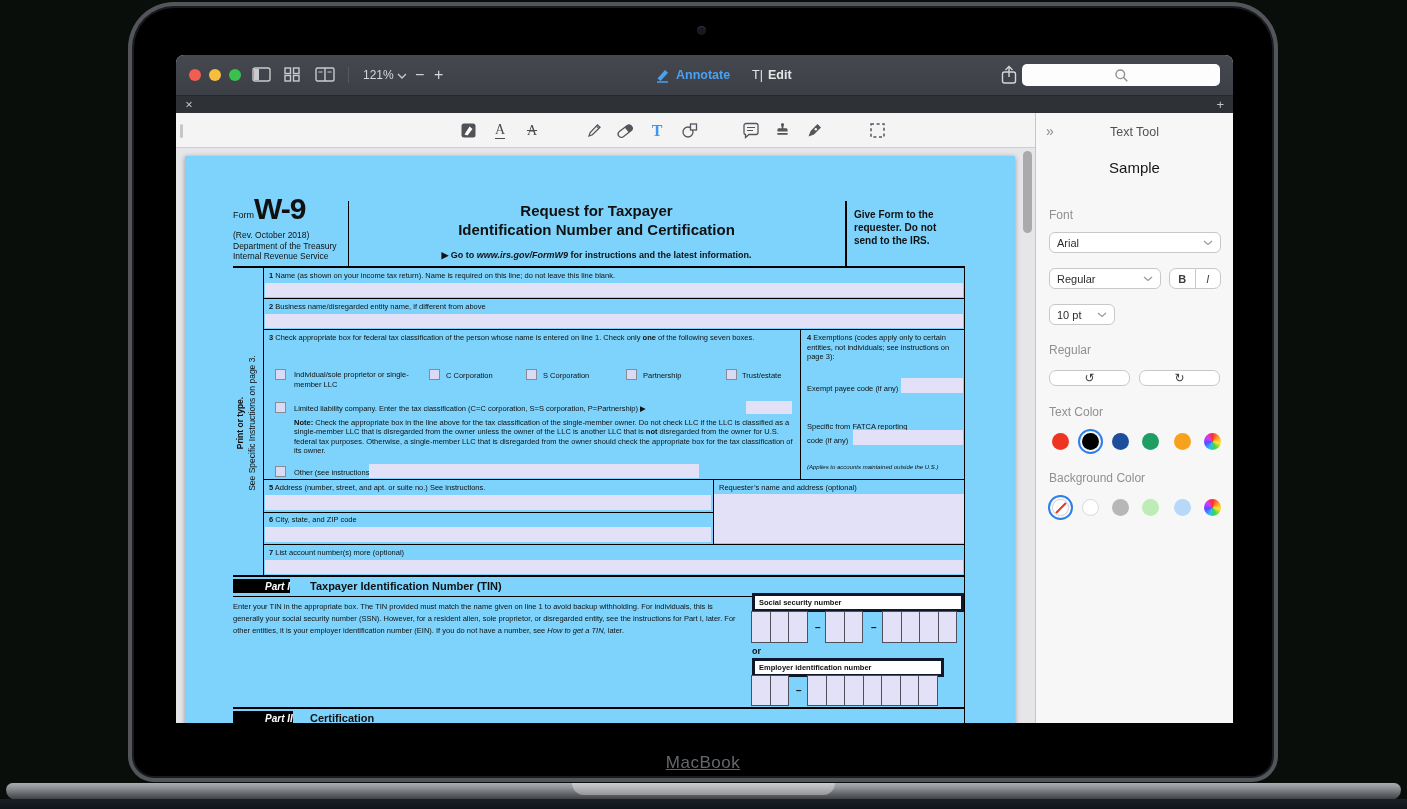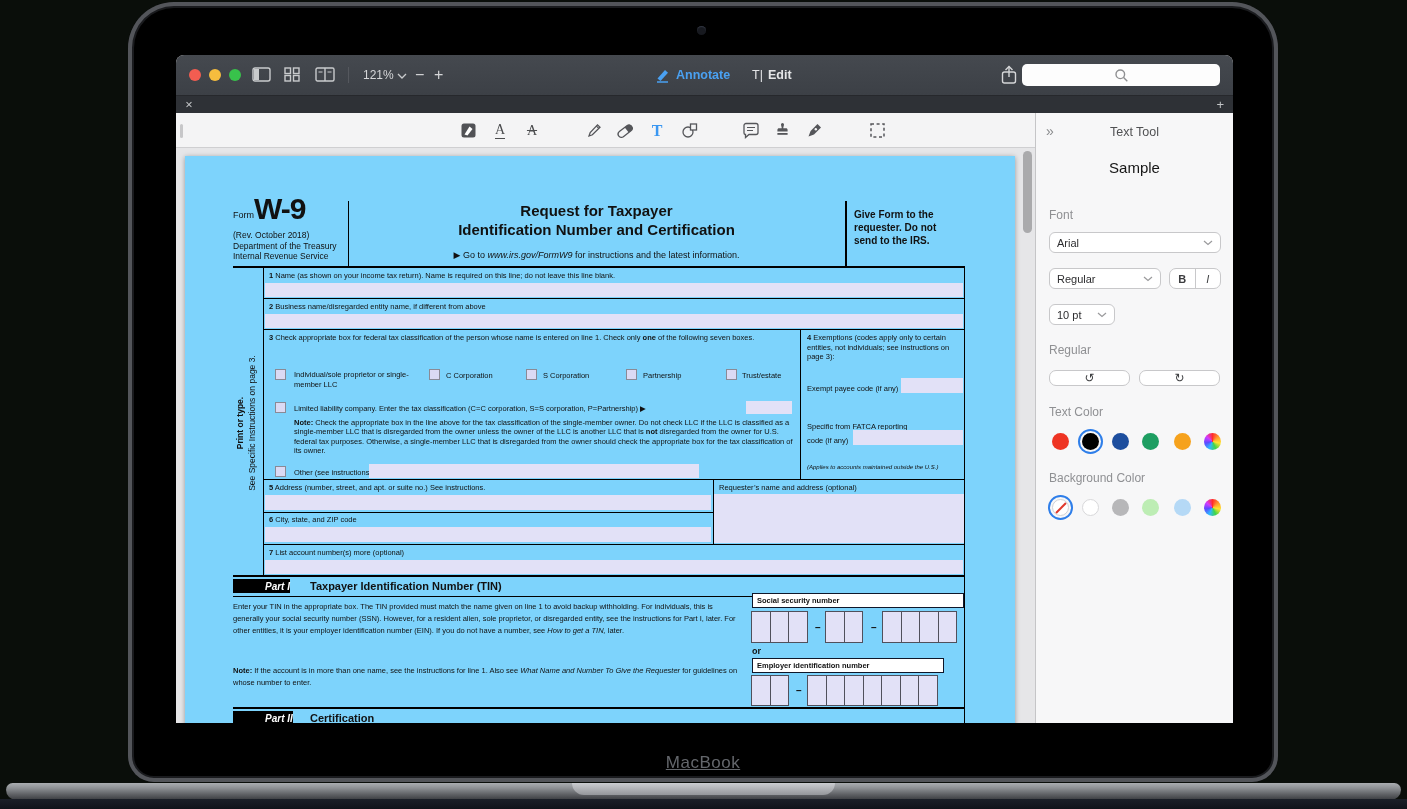--- a/index.html
+++ b/index.html
@@ -76,21 +76,21 @@
   .form { position:absolute; left:0; top:0; width:830px; height:600px; color:#111; }
   .lbl { position:absolute; font-size:7.5px; line-height:1.28; color:#111; }
   .fld { position:absolute; background:#e2e1f7; }
   .ln  { position:absolute; background:#000; }
   .cb  { position:absolute; width:11px; height:11px; background:#dbdaf4; border:1px solid #8a8a96; }
   .pbar { position:absolute; background:#000; color:#fff; font-style:italic; font-weight:700;
           font-size:10px; display:flex; align-items:center; justify-content:center;padding-left:32px; }
   .ptitle { position:absolute; font-weight:700; font-size:11px; }
   .cells { position:absolute; display:flex; }
   .cell { width:19.5px; background:#e2e1f7; border:1px solid #50505c; margin-left:-1px; }
-  .boxlbl { position:absolute; border:1px solid #0f172a; background:#fff; font-weight:700; font-size:7.5px;
+  .boxlbl { position:absolute; border:3px solid #0f172a; background:#fff; font-weight:700; font-size:7.5px;
             padding:2px 4px; }
   .dash { position:absolute; font-weight:700; font-size:10px; }
   .rot { position:absolute; left:-87px; top:253px; width:300px; height:28px; transform:rotate(-90deg);
          text-align:center; font-size:8.5px; line-height:12px; color:#111; }
 </style>
 </head>
 <body>
 
 <div class="screen">
   <div class="camera"></div>
@@ -241,21 +241,21 @@
 
               <span class="lbl" style="left:48px;top:54px;font-size:9px">Form</span>
               <span class="abs" style="left:69px;top:36px;font-size:30px;font-weight:700;letter-spacing:-1px">W-9</span>
               <span class="lbl" style="left:48px;top:74px;font-size:8.5px">(Rev. October 2018)</span>
               <span class="lbl" style="left:48px;top:85px;font-size:8.5px">Department of the Treasury</span>
               <span class="lbl" style="left:48px;top:95px;font-size:8.5px">Internal Revenue Service</span>
               <div class="ln" style="left:163px;top:45px;width:1px;height:65px"></div>
 
               <div class="abs" style="left:163px;top:65px;width:497px;text-align:center;font-size:15px;font-weight:700">Identification Number and Certification</div>
               <div class="abs" style="left:163px;top:46px;width:497px;text-align:center;font-size:15px;font-weight:700">Request for Taxpayer</div>
-              <div class="abs" style="left:163px;top:94px;width:497px;text-align:center;font-size:9px;font-weight:400">
+              <div class="abs" style="left:163px;top:94px;width:497px;text-align:center;font-size:9px;font-weight:700">
                 <span>▶ Go to </span><span style="font-style:italic">www.irs.gov/FormW9</span><span> for instructions and the latest information.</span>
               </div>
               <div class="ln" style="left:660px;top:45px;width:2px;height:65px"></div>
               <div class="abs" style="left:669px;top:52px;width:108px;font-size:10px;font-weight:700;line-height:1.3">Give Form to the requester. Do not send to the IRS.</div>
 
               <div class="ln" style="left:48px;top:110px;width:732px;height:2px"></div>
 
               <div class="rot">
                 <div style="font-weight:700">Print or type.</div>
                 <div>See Specific Instructions on page 3.</div>
@@ -318,21 +318,20 @@
 
               <div class="lbl" style="left:84px;top:392px"><b>7</b><span>  List account number(s) more (optional)</span></div>
               <div class="fld" style="left:80px;top:404px;width:698px;height:14px"></div>
 
               <div class="ln" style="left:48px;top:419px;width:732px;height:2px"></div>
               <div class="pbar" style="left:48px;top:423px;width:57px;height:14px">Part I</div>
               <div class="ptitle" style="left:125px;top:424px">Taxpayer Identification Number (TIN)</div>
               <div class="ln" style="left:48px;top:440px;width:732px;height:1px"></div>
 
               <div class="lbl" style="left:48px;top:445px;width:506px;line-height:11.9px"><span>Enter your TIN in the appropriate box. The TIN provided must match the name given on line 1 to avoid backup withholding. For individuals, this is generally your social security number (SSN). However, for a resident alien, sole proprietor, or disregarded entity, see the instructions for Part I, later. For other entities, it is your employer identification number (EIN). If you do not have a number, see </span><i>How to get a TIN,</i><span> later.</span></div>
-              <div class="lbl" style="left:48px;top:509px;width:506px;line-height:11.9px"><b>Note:</b><span> If the account is in more than one name, see the instructions for line 1. Also see </span><i>What Name and Number To Give the Requester</i><span> for guidelines on whose number to enter.</span></div>
 
               <div class="boxlbl" style="left:567px;top:437px;width:212px">Social security number</div>
               <div class="cells" style="left:567px;top:455px;height:32px">
                   <div class="cell"></div>
                   <div class="cell"></div>
                   <div class="cell"></div>
                 </div>
               <div class="dash" style="left:630px;top:466px">–</div>
               <div class="cells" style="left:641px;top:455px;height:32px">
                   <div class="cell"></div>

